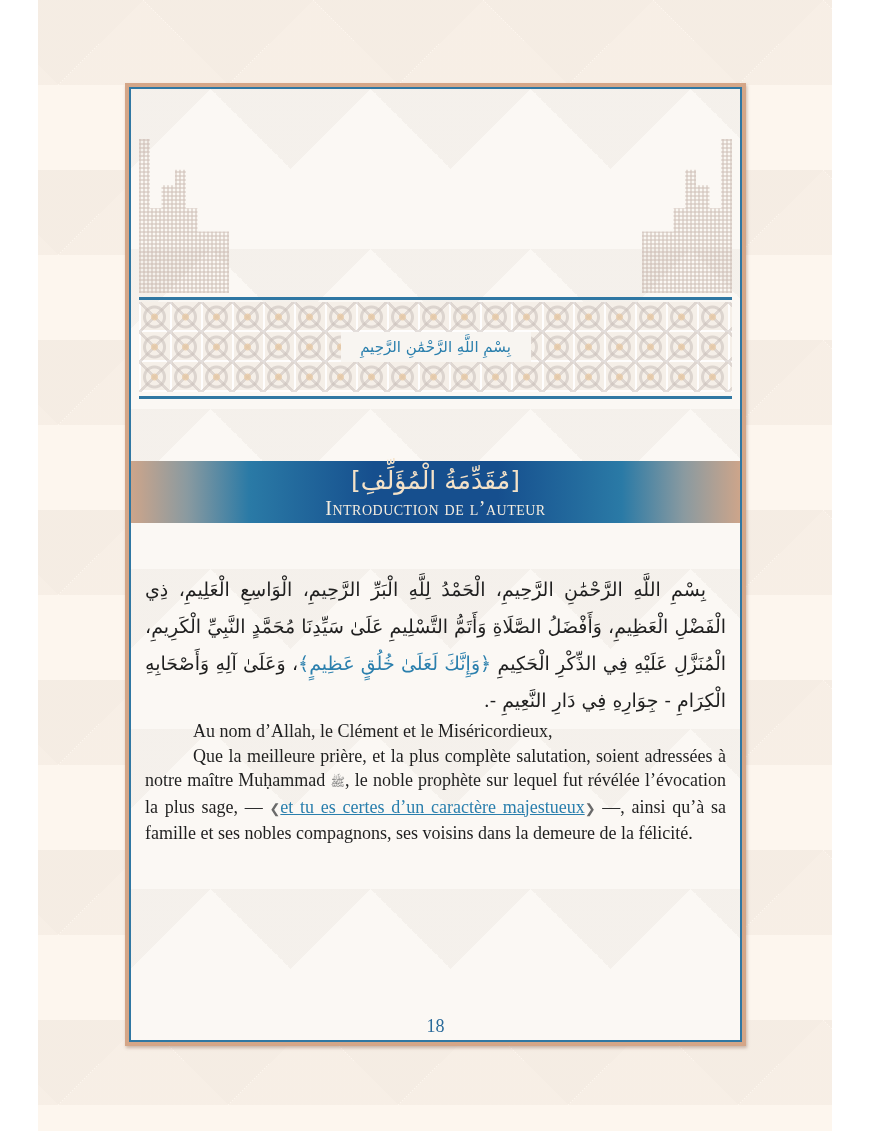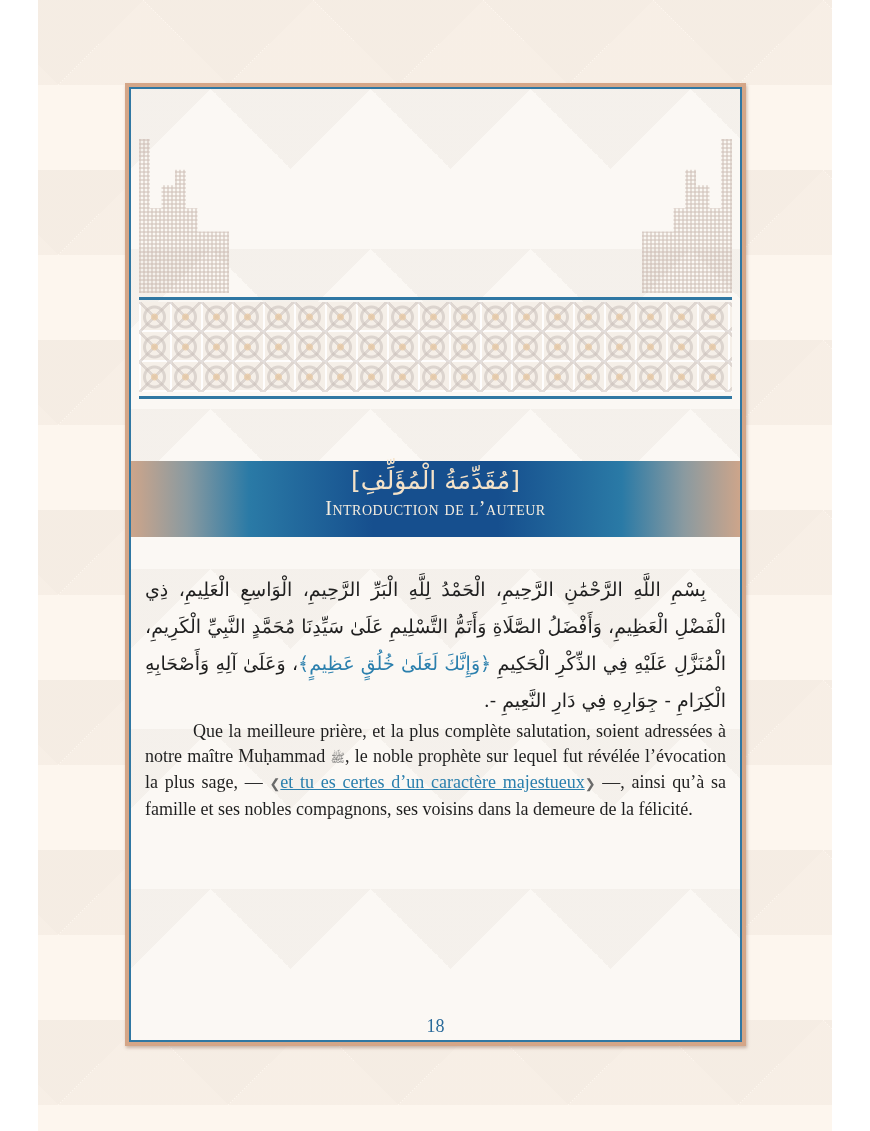--- a/index.html
+++ b/index.html
@@ -67,21 +67,21 @@
     display: flex; align-items: center; justify-content: center;
     font-family: "DejaVu Sans", sans-serif; font-size: 15px; color: #2a7fad;
     direction: rtl;
   }
   .salawat {
     position: absolute; left: 0; right: 0; top: 320px; text-align: center;
     font-family: "DejaVu Sans", sans-serif; font-size: 15px; color: #2b2b2b; direction: rtl;
   }
 
   .chapter-banner {
-    position: absolute; left: -6px; right: -6px; top: 372px; height: 76px;
+    position: absolute; left: -6px; right: -6px; top: 372px; height: 62px;
     background: linear-gradient(90deg, #d4a688 0%, #8a9aa0 10%, #2a7aa6 20%, #164f8e 40%, #164f8e 60%, #2a7aa6 80%, #8a9aa0 90%, #d4a688 100%);
     text-align: center; color: #f4e2c8;
   }
   .chapter-ar {
     font-family: "DejaVu Sans", sans-serif; font-size: 25px; line-height: 34px; direction: rtl;
     padding-top: 3px;
   }
   .chapter-fr {
     font-family: "Liberation Serif", serif; font-size: 20px; line-height: 20px;
     font-variant: small-caps; letter-spacing: 0.5px; color: #f4ecdf;
@@ -113,29 +113,31 @@
 <div class="page-bg"></div>
 
 <div class="frame-outer">
   <div class="frame-inner">
 
     <div class="kufic kufic-left"></div>
     <div class="kufic kufic-right"></div>
 
     <div class="rule rule-top"></div>
     <div class="tile-band"></div>
+    <div class="basmala-box">بِسْمِ اللَّهِ الرَّحْمَٰنِ الرَّحِيمِ</div>
     <div class="rule rule-bottom"></div>
 
 
     <div class="chapter-banner">
       <div class="chapter-ar">[مُقَدِّمَةُ الْمُؤَلِّفِ]</div>
       <div class="chapter-fr">Introduction de l’auteur</div>
     </div>
 
     <div class="body-text">
       <p class="ar-para"><span>بِسْمِ اللَّهِ الرَّحْمَٰنِ الرَّحِيمِ، الْحَمْدُ لِلَّهِ الْبَرِّ الرَّحِيمِ، الْوَاسِعِ الْعَلِيمِ، ذِي الْفَضْلِ الْعَظِيمِ، وَأَفْضَلُ الصَّلَاةِ وَأَتَمُّ التَّسْلِيمِ عَلَىٰ سَيِّدِنَا مُحَمَّدٍ النَّبِيِّ الْكَرِيمِ، الْمُنَزَّلِ عَلَيْهِ فِي الذِّكْرِ الْحَكِيمِ </span><span class="quran">﴿وَإِنَّكَ لَعَلَىٰ خُلُقٍ عَظِيمٍ﴾</span><span>، وَعَلَىٰ آلِهِ وَأَصْحَابِهِ الْكِرَامِ - جِوَارِهِ فِي دَارِ النَّعِيمِ -.</span></p>
 
+      <p class="fr-para">Au nom d’Allah, le Clément et le Miséricordieux,</p>
       <p class="fr-para"><span>Que la meilleure prière, et la plus complète salutation, soient adressées à notre maître Muḥammad </span><span class="saw">ﷺ</span><span>, le noble prophète sur lequel fut révélée l’évocation la plus sage, — </span><span class="brace">❮</span><span class="quran">et tu es certes d’un caractère majestueux</span><span class="brace">❯</span><span> —, ainsi qu’à sa famille et ses nobles compagnons, ses voisins dans la demeure de la félicité.</span></p>
     </div>
 
     <div class="page-number">18</div>
   </div>
 </div>
 
 </body></html>

